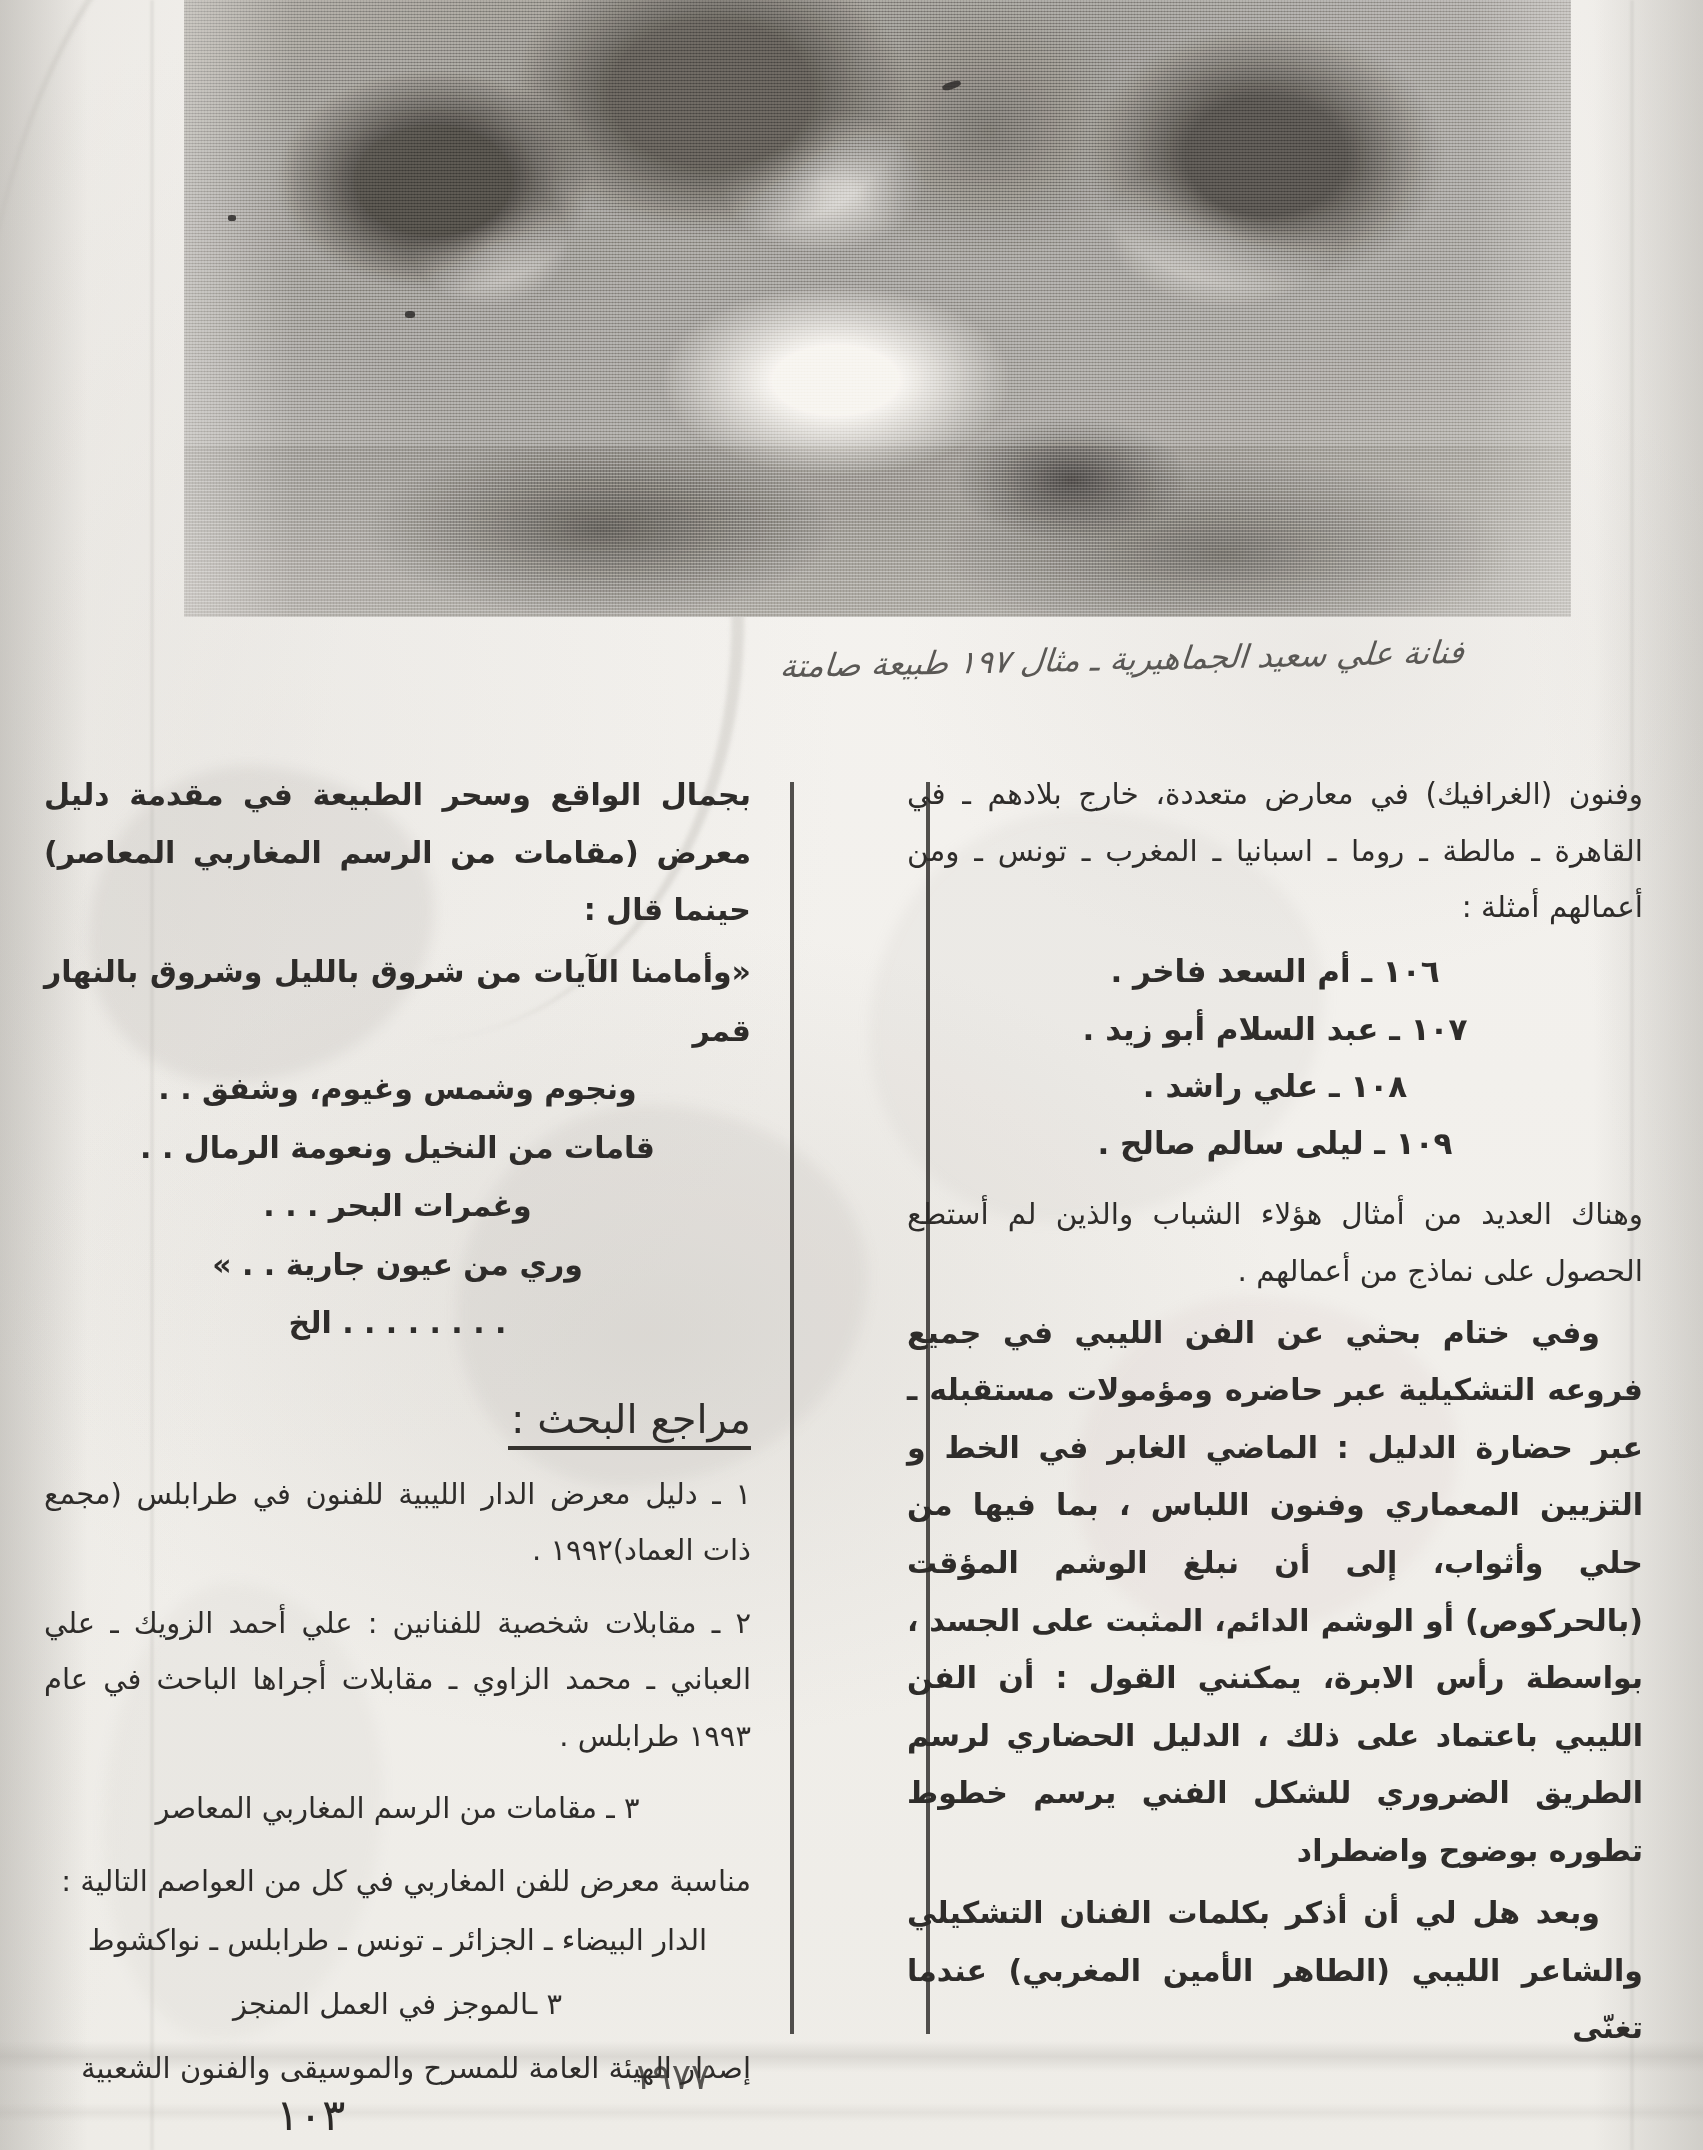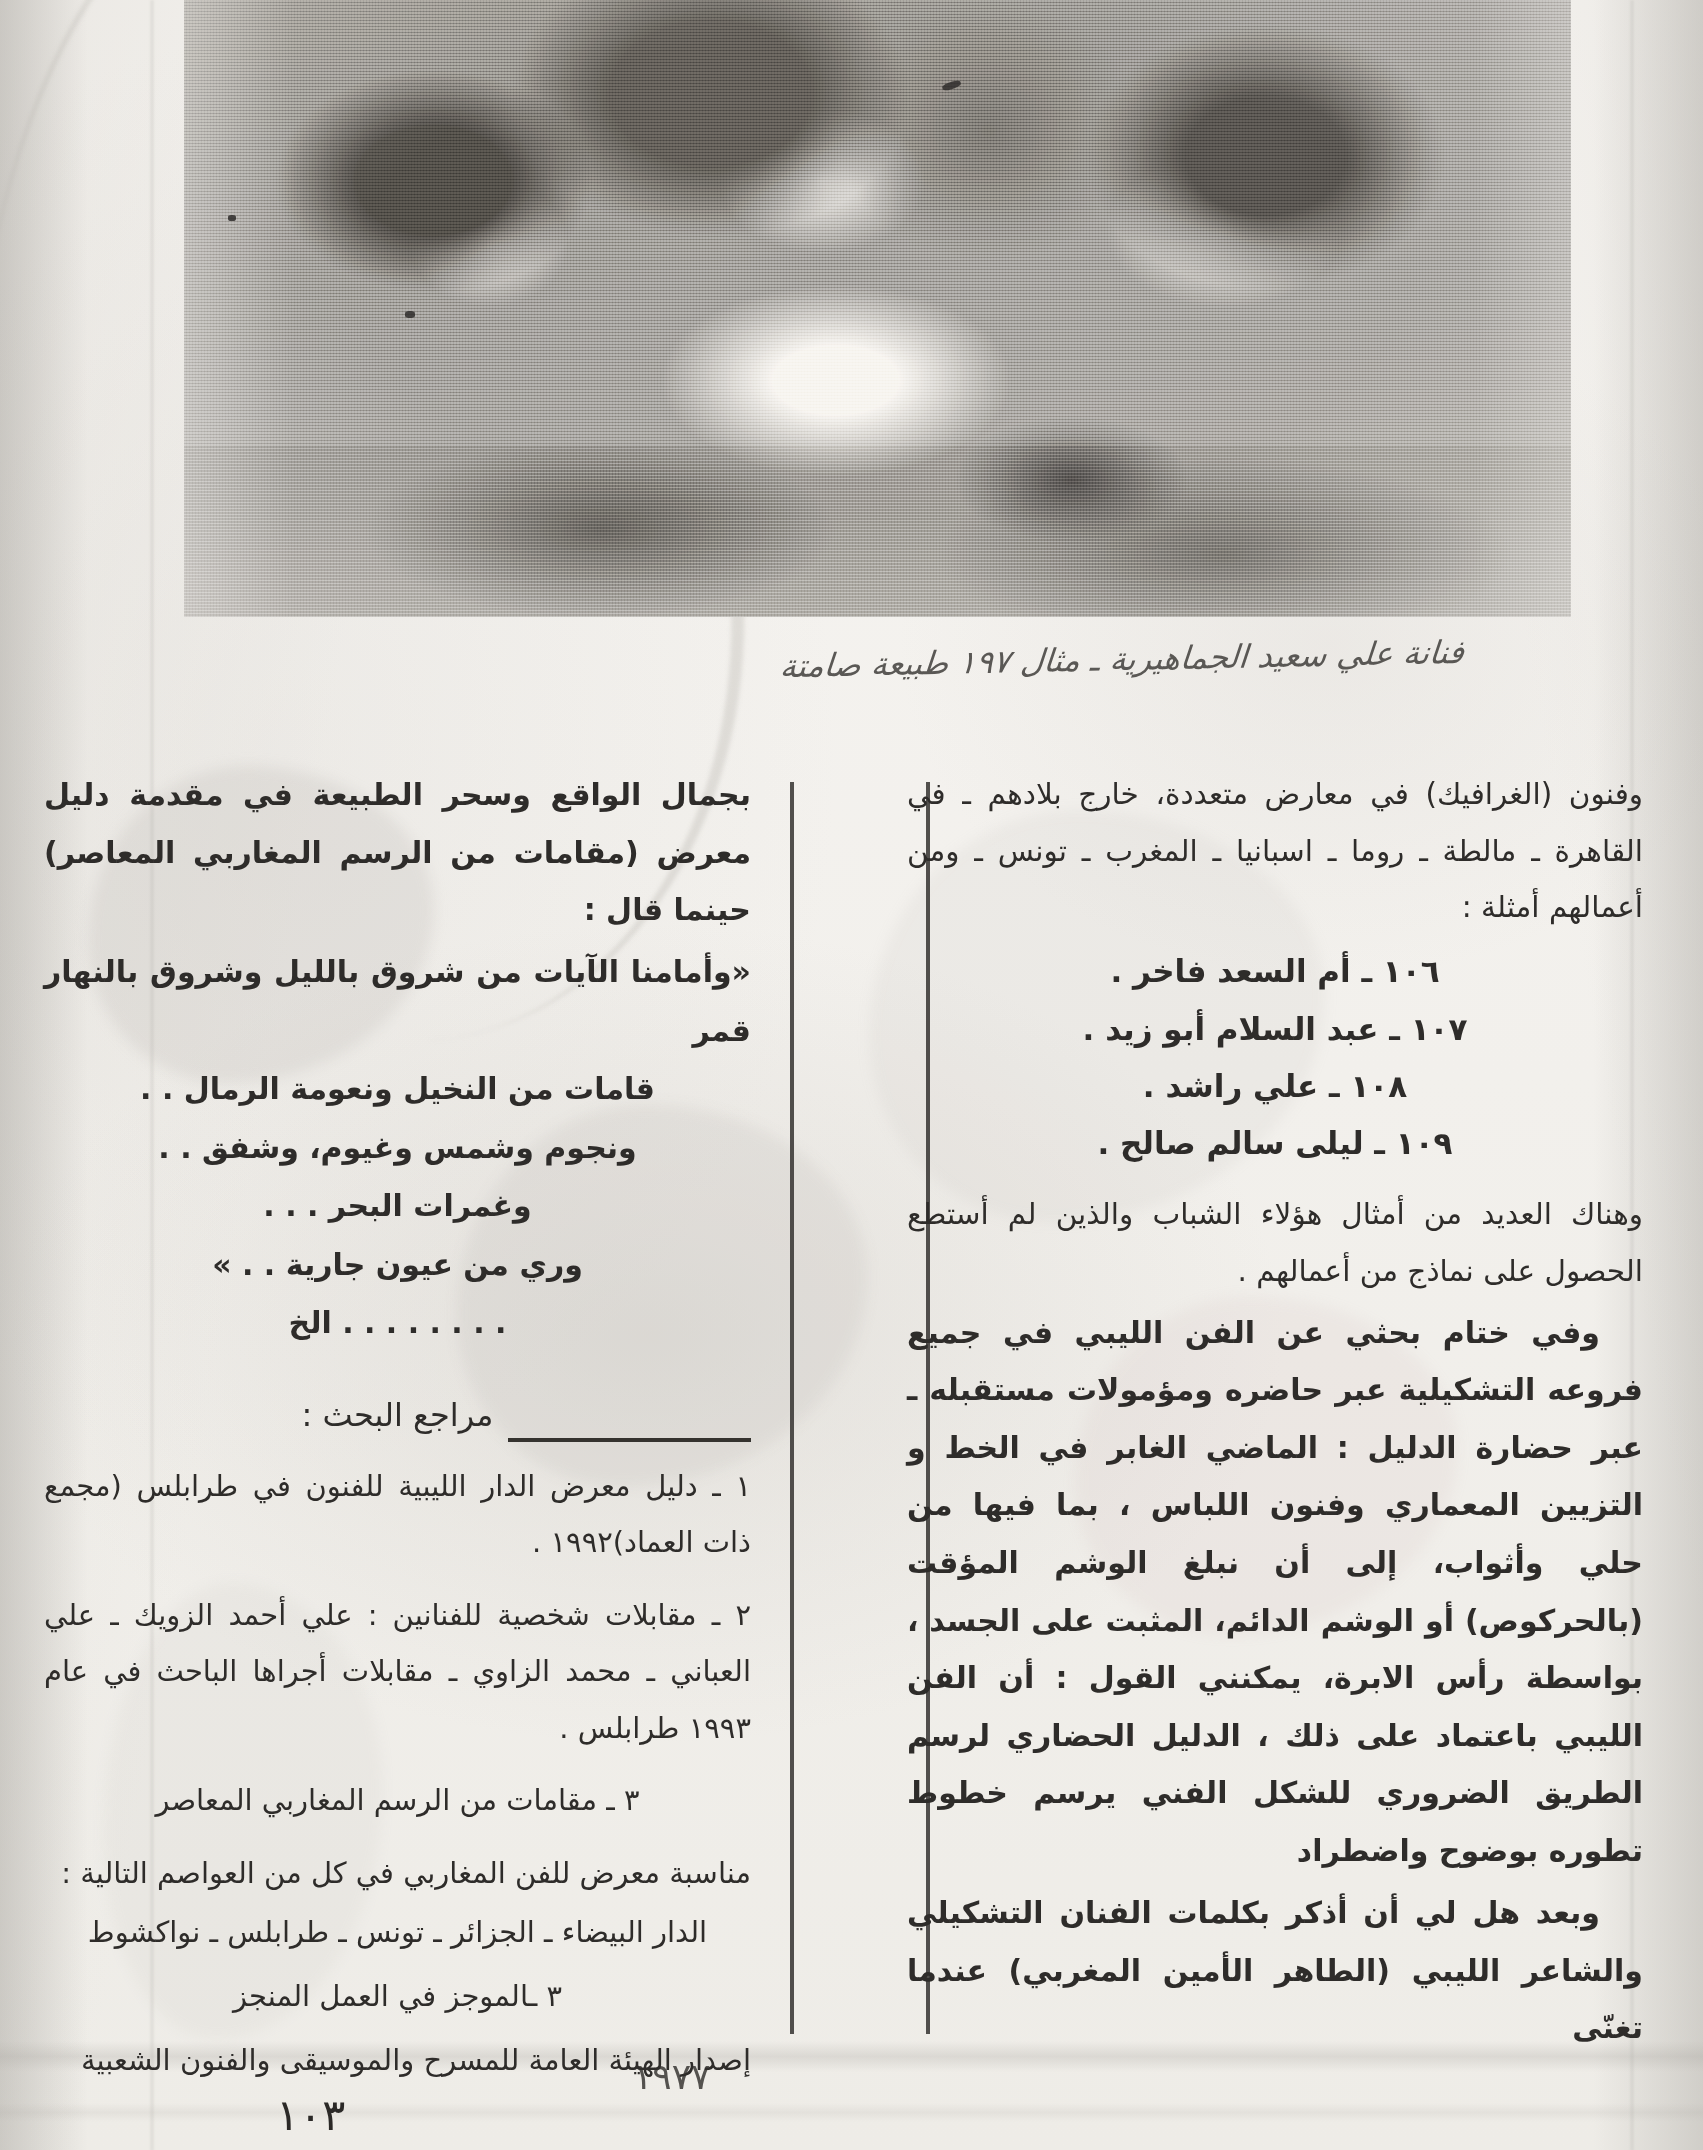--- a/index.html
+++ b/index.html
@@ -170,22 +170,22 @@
   .art-list{ list-style:none;margin:7.4px 0 13.3px 0;padding:0; }
   .art-list li{
     font-size:31px;
     font-weight:bold;
     line-height:1.85;
     text-align:center;
     letter-spacing:-0.4px;
   }
 
   .refs-head{
-    font-size:32px;
-    text-align:center;
+    font-size:40px;
+    text-align:right;
     margin:43px 0 0 0;
     letter-spacing:-0.4px;
   }
   .refs-head .ul{
     display:block;
     height:3.7px;
     background:#35332f;
     width:243px;
     margin:4.4px 0 0 auto;
   }
@@ -285,22 +285,22 @@
 
     <p class="p-bold p-indent">وبعد هل لي أن أذكر بكلمات الفنان التشكيلي والشاعر الليبي (الطاهر الأمين المغربي) عندما تغنّى</p>
   </div>
 
   <div class="col col-left textlayer">
 
     <p class="p-bold">بجمال الواقع وسحر الطبيعة في مقدمة دليل معرض (مقامات من الرسم المغاربي المعاصر) حينما قال :</p>
 
     <div class="poem">
       <div class="poem-line wide">«وأمامنا الآيات من شروق بالليل وشروق بالنهار قمر</div>
+      <div class="poem-line">ونجوم وشمس وغيوم، وشفق . .</div>
       <div class="poem-line">قامات من النخيل ونعومة الرمال . .</div>
-      <div class="poem-line">ونجوم وشمس وغيوم، وشفق . .</div>
       <div class="poem-line">وغمرات البحر . . .</div>
       <div class="poem-line">وري من عيون جارية . . »</div>
       <div class="etc">. . . . . . . . الخ</div>
     </div>
 
     <p class="refs-head">
       <span>مراجع البحث :</span>
       <span class="ul"></span>
     </p>
 

